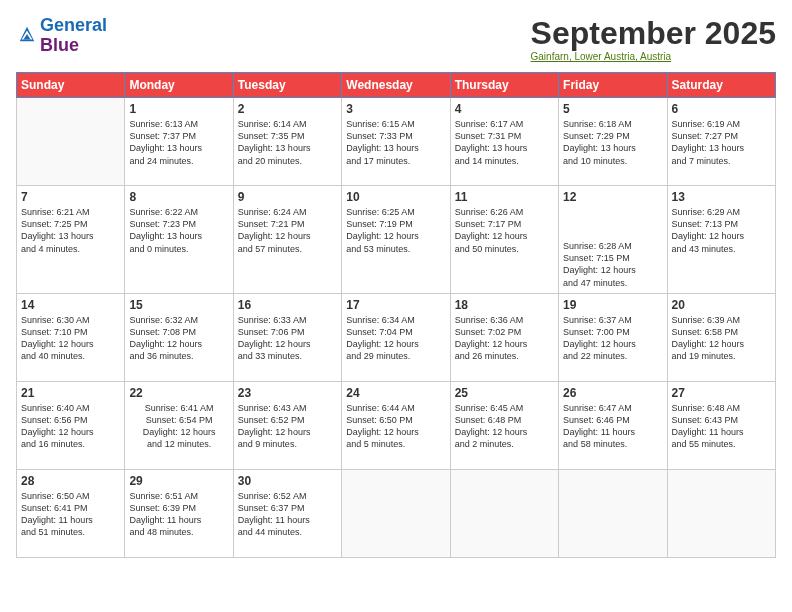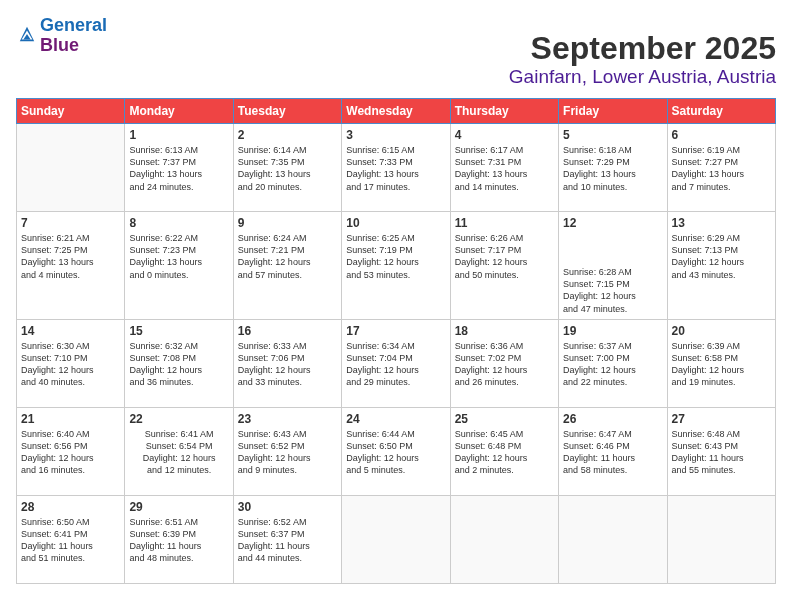--- a/index.html
+++ b/index.html
@@ -36,32 +36,31 @@
     .logo-text span {
       color: #1a6bb5;
     }
     .logo-icon {
       width: 18px;
       height: 18px;
       margin-left: 2px;
       margin-right: 4px;
     }
     .title-section {
-      text-align: right;
-      margin-top: 15px;
     }
     .month-title {
       font-size: 32px;
       font-weight: bold;
       color: #333;
       line-height: 1.1;
     }
     .location {
-      font-size: 19px;
-      color: #4c1d95;
+      font-size: 10px;
+      color: #4d7c0f;
+      text-decoration: underline;
     }
     .calendar {
       flex: 1;
       border: 1px solid #ccc;
       border-collapse: collapse;
       width: 100%;
       table-layout: fixed;
     }
     .calendar thead tr {
       background-color: #ef4444;

